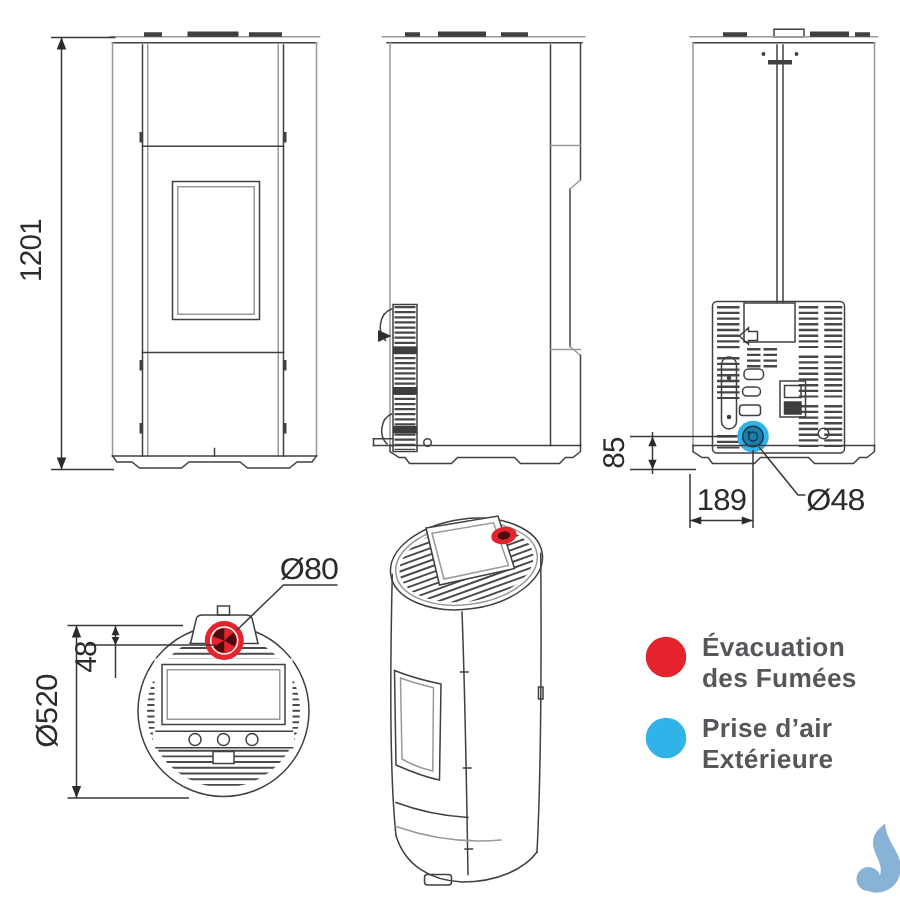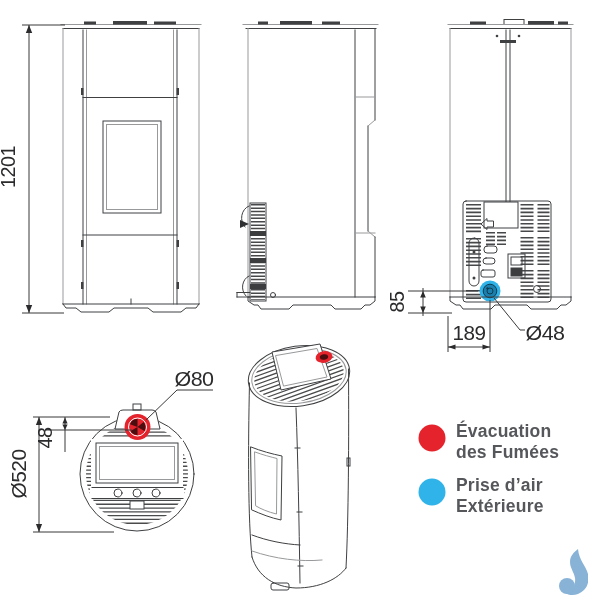--- a/index.html
+++ b/index.html
@@ -1,17 +1,17 @@
 <!DOCTYPE html>
 <html><head>
 <meta charset="utf-8">
 <style>
   html,body{margin:0;padding:0;background:#ffffff;}
   .canvas{position:relative;width:588px;height:600px;background:#ffffff;overflow:hidden;
-          font-family:"Liberation Sans",sans-serif;}
+          font-family:"Liberation Sans",sans-serif;margin-left:12px;}
   svg{display:block}
   .ln{stroke:#3f4042;fill:none;stroke-width:1;stroke-linecap:square}
   .lnl{stroke:#98999b;fill:none;stroke-width:1;stroke-linecap:square}
   .dl{stroke:#39393b;fill:none;stroke-width:1}
   .arw{fill:#2b2b2d;stroke:none}
   .dim{font-family:"Liberation Sans",sans-serif;font-size:20px;fill:#2b2b2d;letter-spacing:-0.5px}
   .legend-text{font-family:"Liberation Sans",sans-serif;font-size:17.5px;font-weight:600;
                fill:#56575b;letter-spacing:0.2px}
   .reg{font-family:"Liberation Sans",sans-serif;font-size:6px;font-weight:700}
 </style>

